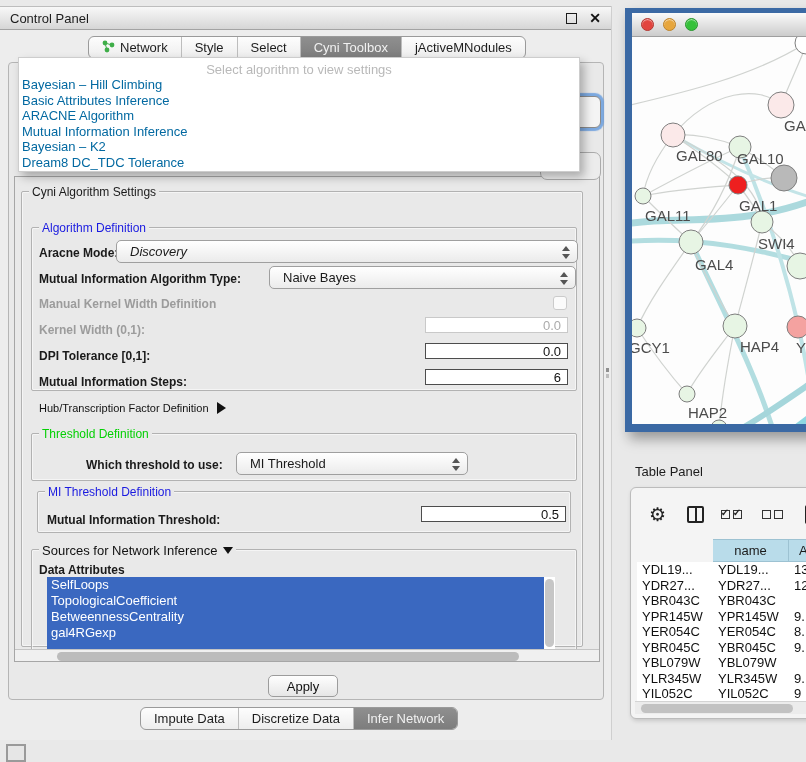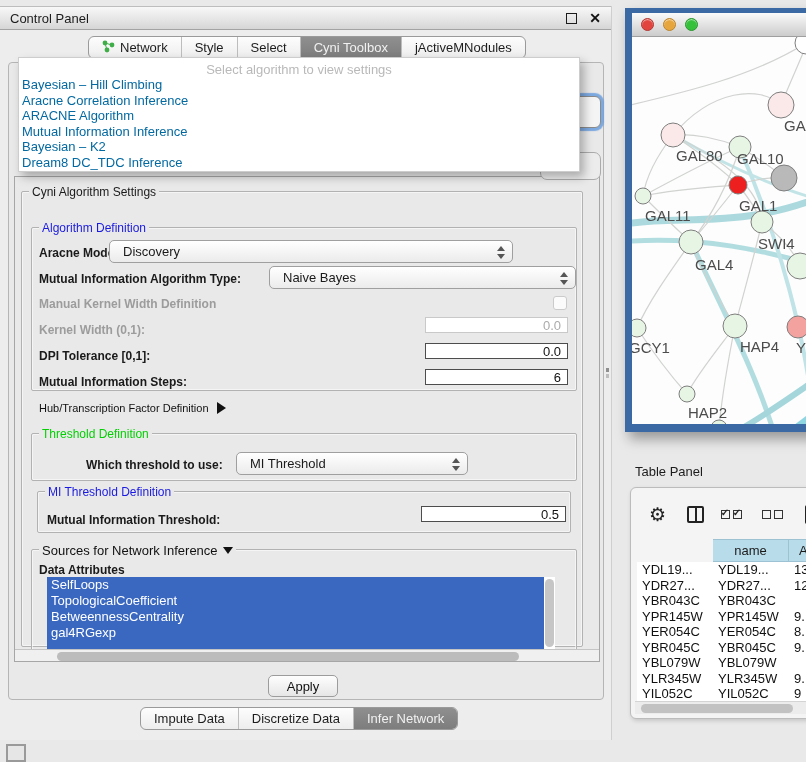--- a/index.html
+++ b/index.html
@@ -180,38 +180,38 @@
     <div class="cp-content"></div>
 
     <div class="frag-combo-focus"></div>
     <div class="frag-combo2"></div>
 
     <div class="popup">
       <div class="ph">Select algorithm to view settings</div>
       <div>
 
       <div class="item">Bayesian – Hill Climbing</div>
-          <div class="item">Aracne Correlation Inference</div>
+          <div class="item">Basic Attributes Inference</div>
           <div class="item bold">ARACNE Algorithm</div>
           <div class="item">Mutual Information Inference</div>
           <div class="item">Bayesian – K2</div>
-          <div class="item">Dream8 DC_TDC Inference</div>
+          <div class="item">Dream8 DC_TDC Tolerance</div>
         </div>
     </div>
 
     <div class="scrollpane">
 
       <div class="gbox" style="left:6px; top:14px; width:562px; height:456px;"></div>
       <div class="gtitle" style="left:14px; top:8px; color:#1a1a1a;">Cyni Algorithm Settings</div>
 
       <div class="gbox" style="left:16px; top:50px; width:546px; height:164px;"></div>
       <div class="gtitle" style="left:24px; top:44px; color:var(--group-title-blue,#1a1ae0);">Algorithm Definition</div>
 
       <div class="lbl" style="left:24px; top:69px;">Aracne Mode:</div>
-      <div class="combo" style="left:94px; top:63px; width:404px;">
+      <div class="combo" style="left:101px; top:63px; width:462px;font-style:italic;">
         <span>Discovery</span>
         <span class="arrows"></span>
       </div>
 
       <div class="lbl" style="left:24px; top:95px;">Mutual Information Algorithm Type:</div>
       <div class="combo" style="left:254px; top:89px; width:307px;">
         <span>Naive Bayes</span>
         <span class="arrows"></span>
       </div>
 

